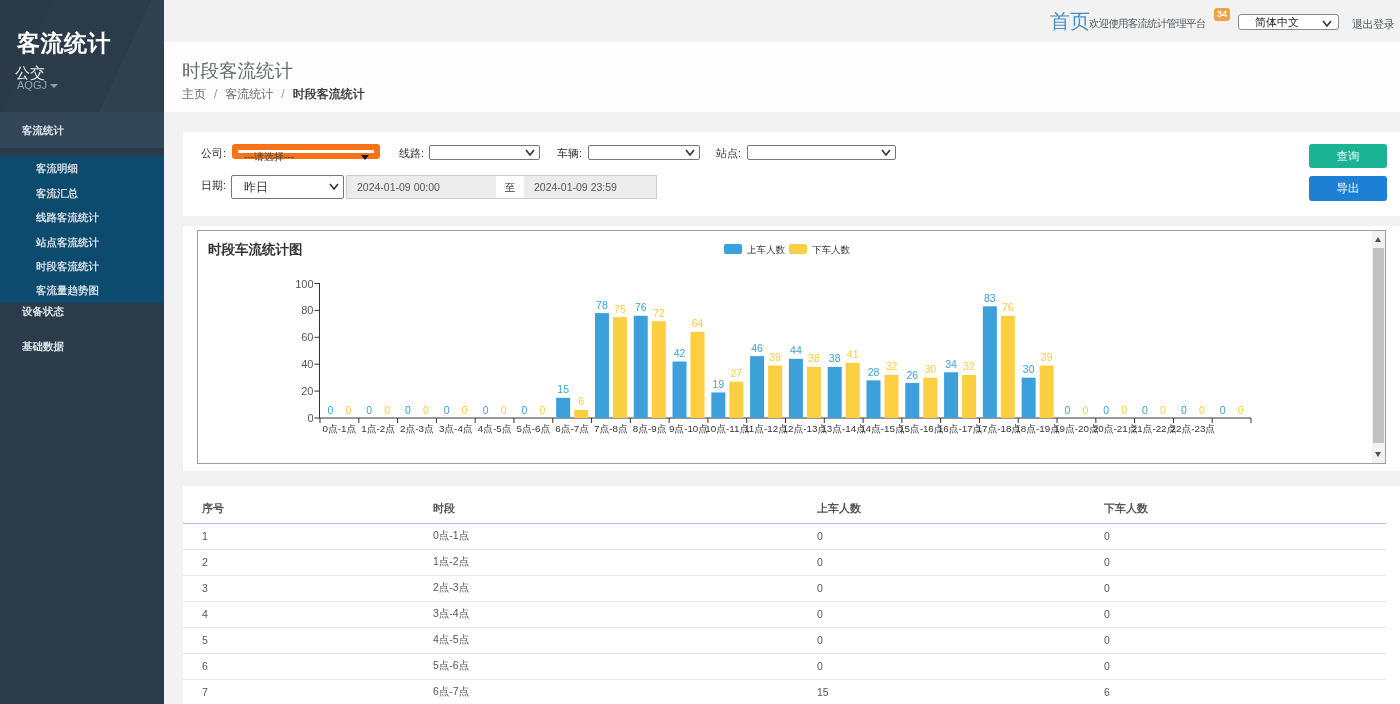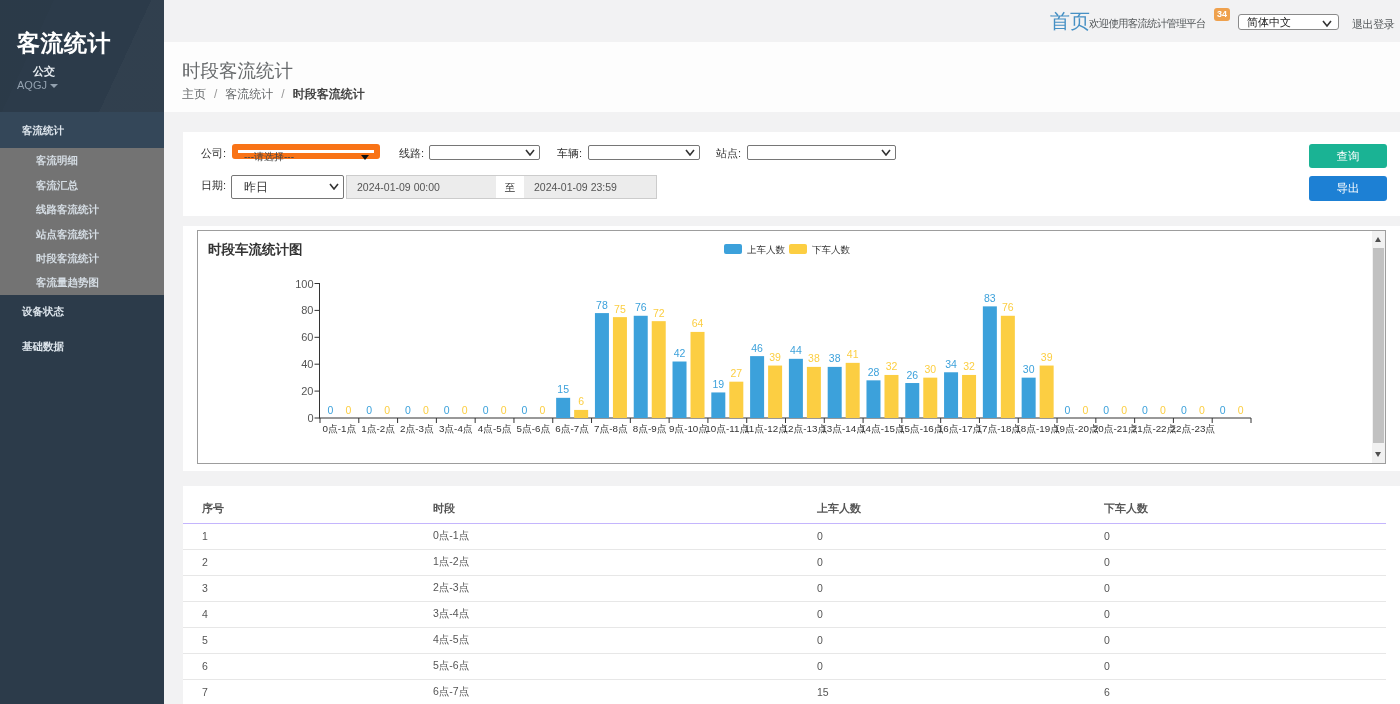--- a/index.html
+++ b/index.html
@@ -6,36 +6,36 @@
 html,body { width:1400px; height:704px; overflow:hidden; font-family:"Liberation Sans",sans-serif; }
 body { background:#f2f2f3; position:relative; }
 .abs { position:absolute; }
 
 
 #sidebar { left:0; top:0; width:164px; height:704px; background:#2c3b4a; }
 #sidebar .hdr { position:absolute; left:0; top:0; width:164px; height:112px;
   background:linear-gradient(295deg, rgba(255,255,255,0.025) 0%, rgba(255,255,255,0.025) 30%, rgba(255,255,255,0.0) 30%), linear-gradient(115deg, rgba(0,0,0,0.025) 0%, rgba(0,0,0,0.025) 25%, rgba(0,0,0,0.0) 25%);
 }
 #logo { left:17px; top:28px; font-size:23px; font-weight:bold; color:#fff; letter-spacing:0.5px; }
-#org { left:33px; top:64px; font-size:11px; font-weight:bold; color:#e8edf1; }
+#org { left:15px; top:64px; font-size:15px; font-weight:normal; color:#e8edf1; }
 #usr { left:17px; top:79px; font-size:11px; color:#93a1af; }
 #usr .caret { display:inline-block; width:0; height:0; border-left:4px solid transparent; border-right:4px solid transparent; border-top:4px solid #93a1af; margin-left:3px; vertical-align:middle; margin-bottom:1px; }
 .navsec { position:absolute; left:0; width:164px; font-size:10.5px; font-weight:bold; color:#dde5ec; }
 #sec1 { top:112px; height:36px; line-height:36px; background:#344759; padding-left:22px; }
-#submenu { top:148px; height:147px; background:#737373;font-family:Liberation Mono, monospace; }
+#submenu { top:156px; height:147px; background:#0c4a6e;font-family:Liberation Mono, monospace; }
 #submenu div { position:absolute; left:36px; font-size:10.5px; font-weight:bold; color:#d5dde4; }
 #sec2 { top:295px; height:33px; line-height:33px; padding-left:22px; }
 #sec3 { top:328px; height:36px; line-height:36px; padding-left:22px; }
 
 
 #topbar { left:164px; top:0; width:1236px; height:42px; background:#f2f2f3; }
 #homelnk { left:1050px; top:13px; font-size:20px; line-height:16px; color:#4690c4; }
 #welcome { left:1089px; top:17px; font-size:10.5px; letter-spacing:-0.8px; color:#565a5c; white-space:nowrap; }
 #badge { left:1214px; top:8px; width:16px; height:13px; background:#efa14d; color:#fff; font-size:9px; font-weight:bold; border-radius:3px; text-align:center; line-height:13px; }
-#langsel { left:1238px; top:14px; width:101px; height:16px; background:#fff; border:1px solid #8a8a8a; border-radius:3px; font-size:11px; color:#222; line-height:14px; padding-left:8px; }
+#langsel { left:1238px; top:14px; width:101px; height:16px; background:#fff; border:1px solid #8a8a8a; border-radius:3px; font-size:11px; color:#222; line-height:14px; padding-left:16px; }
 #langsel svg { position:absolute; right:6px; top:4px; }
 #logout { left:1352px; top:17px; font-size:11px; letter-spacing:-0.4px; color:#565a5c; white-space:nowrap; }
 
 
 #titleblk { left:164px; top:42px; width:1236px; height:70px; background:#fdfdfd; }
 #pagetitle { left:182px; top:60px; font-size:18.5px; line-height:22px; color:#686b6d; }
 #crumb { left:182px; top:89px; font-size:12px; line-height:11px; color:#676a6c; }
 #crumb .sep { color:#999; margin:0 8px; }
 #crumb b { color:#444; }
 

